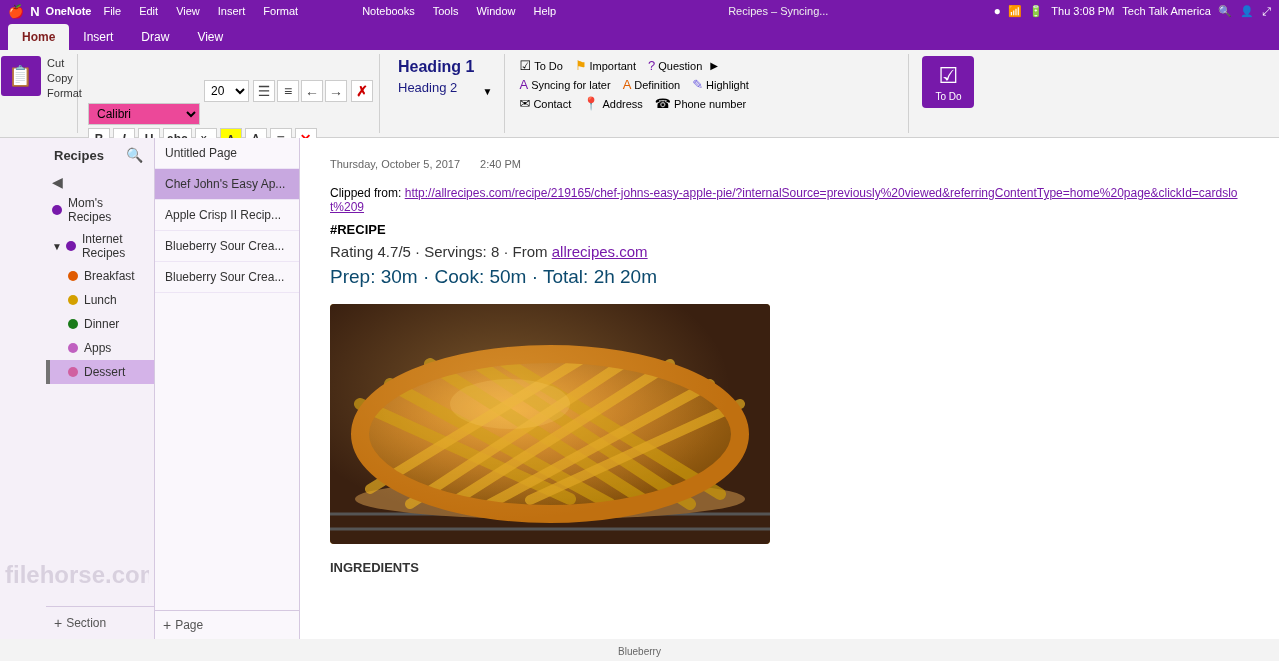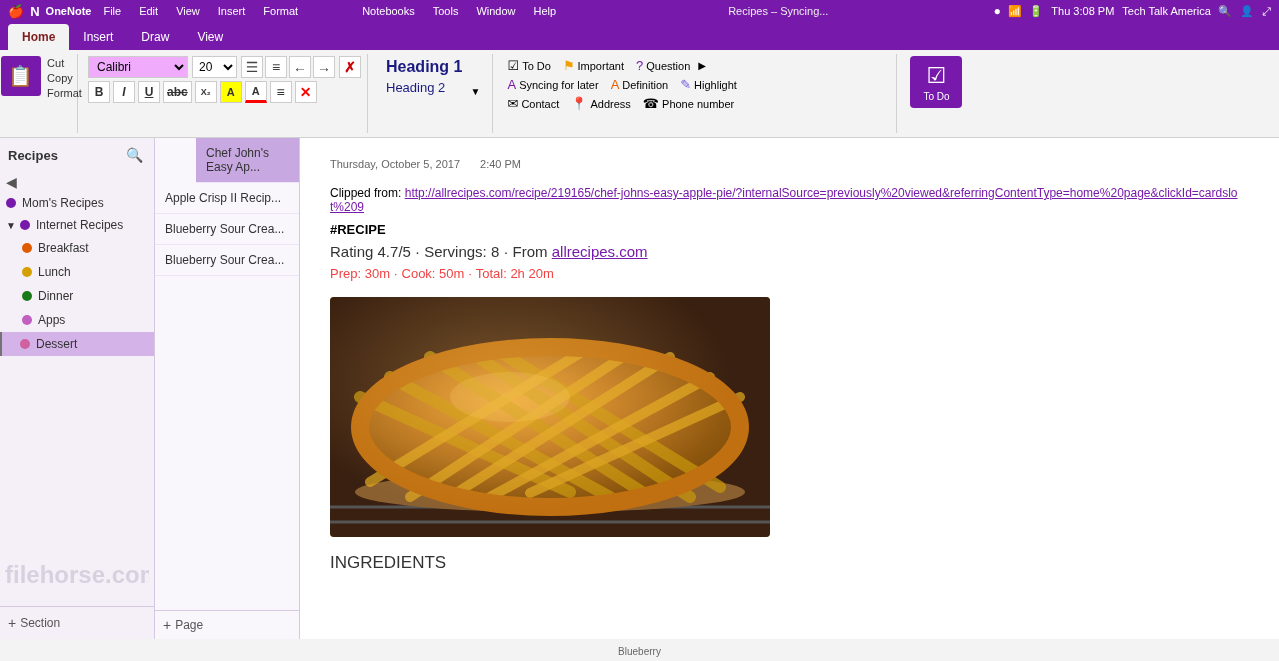--- a/index.html
+++ b/index.html
@@ -103,24 +103,25 @@
       padding: 2px 6px;
       gap: 3px;
       min-width: 180px;
     }
     .font-row1 { display: flex; gap: 4px; align-items: center; }
     .font-row2 { display: flex; gap: 3px; align-items: center; }
     .font-select {
       height: 22px;
       font-size: 12px;
       border: 1px solid #ccc;
-      background: #f0abfc;
+      background: #ec4899;
       padding: 0 4px;
-      width: 100px;
-      cursor: pointer;
+      width: 112px;
+      cursor: pointer;
+      margin-top: 47px;
     }
     .font-size-select {
       height: 22px;
       font-size: 12px;
       border: 1px solid #ccc;
       background: white;
       padding: 0 2px;
       width: 45px;
       cursor: pointer;
     }
@@ -288,21 +289,21 @@
       display: flex;
       align-items: center;
       padding: 5px 8px 5px 18px;
       font-size: 12px;
       color: #333;
       cursor: pointer;
       border-left: 4px solid transparent;
     }
     .sidebar-section-item.active {
       background: #d4b3e8;
-      border-left: 2px solid #737373;
+      border-left: 4px solid #737373;
     }
     .color-dot {
       width: 10px;
       height: 10px;
       border-radius: 50%;
       margin-right: 6px;
       flex-shrink: 0;
     }
     #sidebar-footer {
       margin-top: auto;
@@ -325,21 +326,21 @@
       flex-direction: column;
       overflow: hidden;
     }
     .page-item {
       padding: 8px 10px;
       font-size: 12px;
       color: #333;
       cursor: pointer;
       border-bottom: 1px solid #ede5f5;
     }
-    .page-item.active { background: #c8a8e0; margin-left: 41px; }
+    .page-item.active { background: #c8a8e0; }
     #pages-footer {
       margin-top: auto;
       padding: 6px 8px;
       border-top: 1px solid #d5c8e0;
       display: flex;
       align-items: center;
       gap: 4px;
       cursor: pointer;
       font-size: 12px;
       color: #555;
@@ -379,22 +380,22 @@
       font-weight: bold;
       margin-bottom: 6px;
     }
     .recipe-meta {
       font-size: 15px;
       color: #333;
       margin-bottom: 6px;
     }
     .recipe-meta a { color: #7719aa; }
     .recipe-times {
-      font-size: 13px;
-      color: #ef4444;
+      font-size: 19px;
+      color: #0c4a6e;
       margin-bottom: 16px;
     }
     .pie-image {
       width: 440px;
       height: 240px;
       background: linear-gradient(135deg, #c8860a 0%, #a06010 20%, #d4960c 40%, #8b5e0a 60%, #b87820 80%, #c8860a 100%);
       border-radius: 4px;
       position: relative;
       overflow: hidden;
       margin-bottom: 16px;
@@ -411,22 +412,22 @@
         repeating-linear-gradient(-45deg, transparent, transparent 18px, rgba(100,50,0,0.3) 18px, rgba(100,50,0,0.3) 22px);
       border-radius: 50%;
     }
     .pie-image::after {
       content: '';
       position: absolute;
       top: 0; left: 0; right: 0; bottom: 0;
       background: radial-gradient(ellipse at 40% 35%, rgba(255,200,100,0.3) 0%, transparent 60%);
     }
     .ingredients-heading {
-      font-size: 17px;
-      font-weight: normal;
+      font-size: 13px;
+      font-weight: bold;
       color: #333;
     }
   </style>
 </head>
 <body>
 
 <div id="titlebar">
   <div class="left">
     <span style="font-size:13px;">🍎</span>
     <span style="font-size:13px; font-weight:bold; color:white;">N</span>
@@ -569,21 +570,21 @@
   <div class="todo-group">
     <button class="todo-btn">
       <span class="todo-check">☑</span>
       <span>To Do</span>
     </button>
   </div>
 </div>
 
 <div id="main">
 
-  <div id="sidebar" style="position:relative;">
+  <div id="sidebar" style="position:relative;padding-left:46px;">
     <div id="sidebar-header">
       <span>Recipes</span>
       <button class="search-icon-btn">🔍</button>
     </div>
     <div style="display:flex; align-items:center; padding: 2px 6px;">
       <span style="font-size:14px; color:#555; cursor:pointer;">◀</span>
     </div>
     <div class="sidebar-section">
       <span class="color-dot" style="background:#7719aa;"></span>
       <span>Mom's Recipes</span>
@@ -618,20 +619,23 @@
       <span style="font-size:24px; font-weight:bold; color:rgba(100,80,120,0.2); white-space:nowrap;">filehorse.com</span>
     </div>
 
     <div id="sidebar-footer">
       <span style="font-size:14px;">+</span>
       <span>Section</span>
     </div>
   </div>
 
   <div id="pages-panel">
+    <div class="page-item">
+      <span>Untitled Page</span>
+    </div>
     <div class="page-item active">
       <span>Chef John's Easy Ap...</span>
     </div>
     <div class="page-item">
       <span>Apple Crisp II Recip...</span>
     </div>
     <div class="page-item">
       <span>Blueberry Sour Crea...</span>
     </div>
     <div class="page-item">

